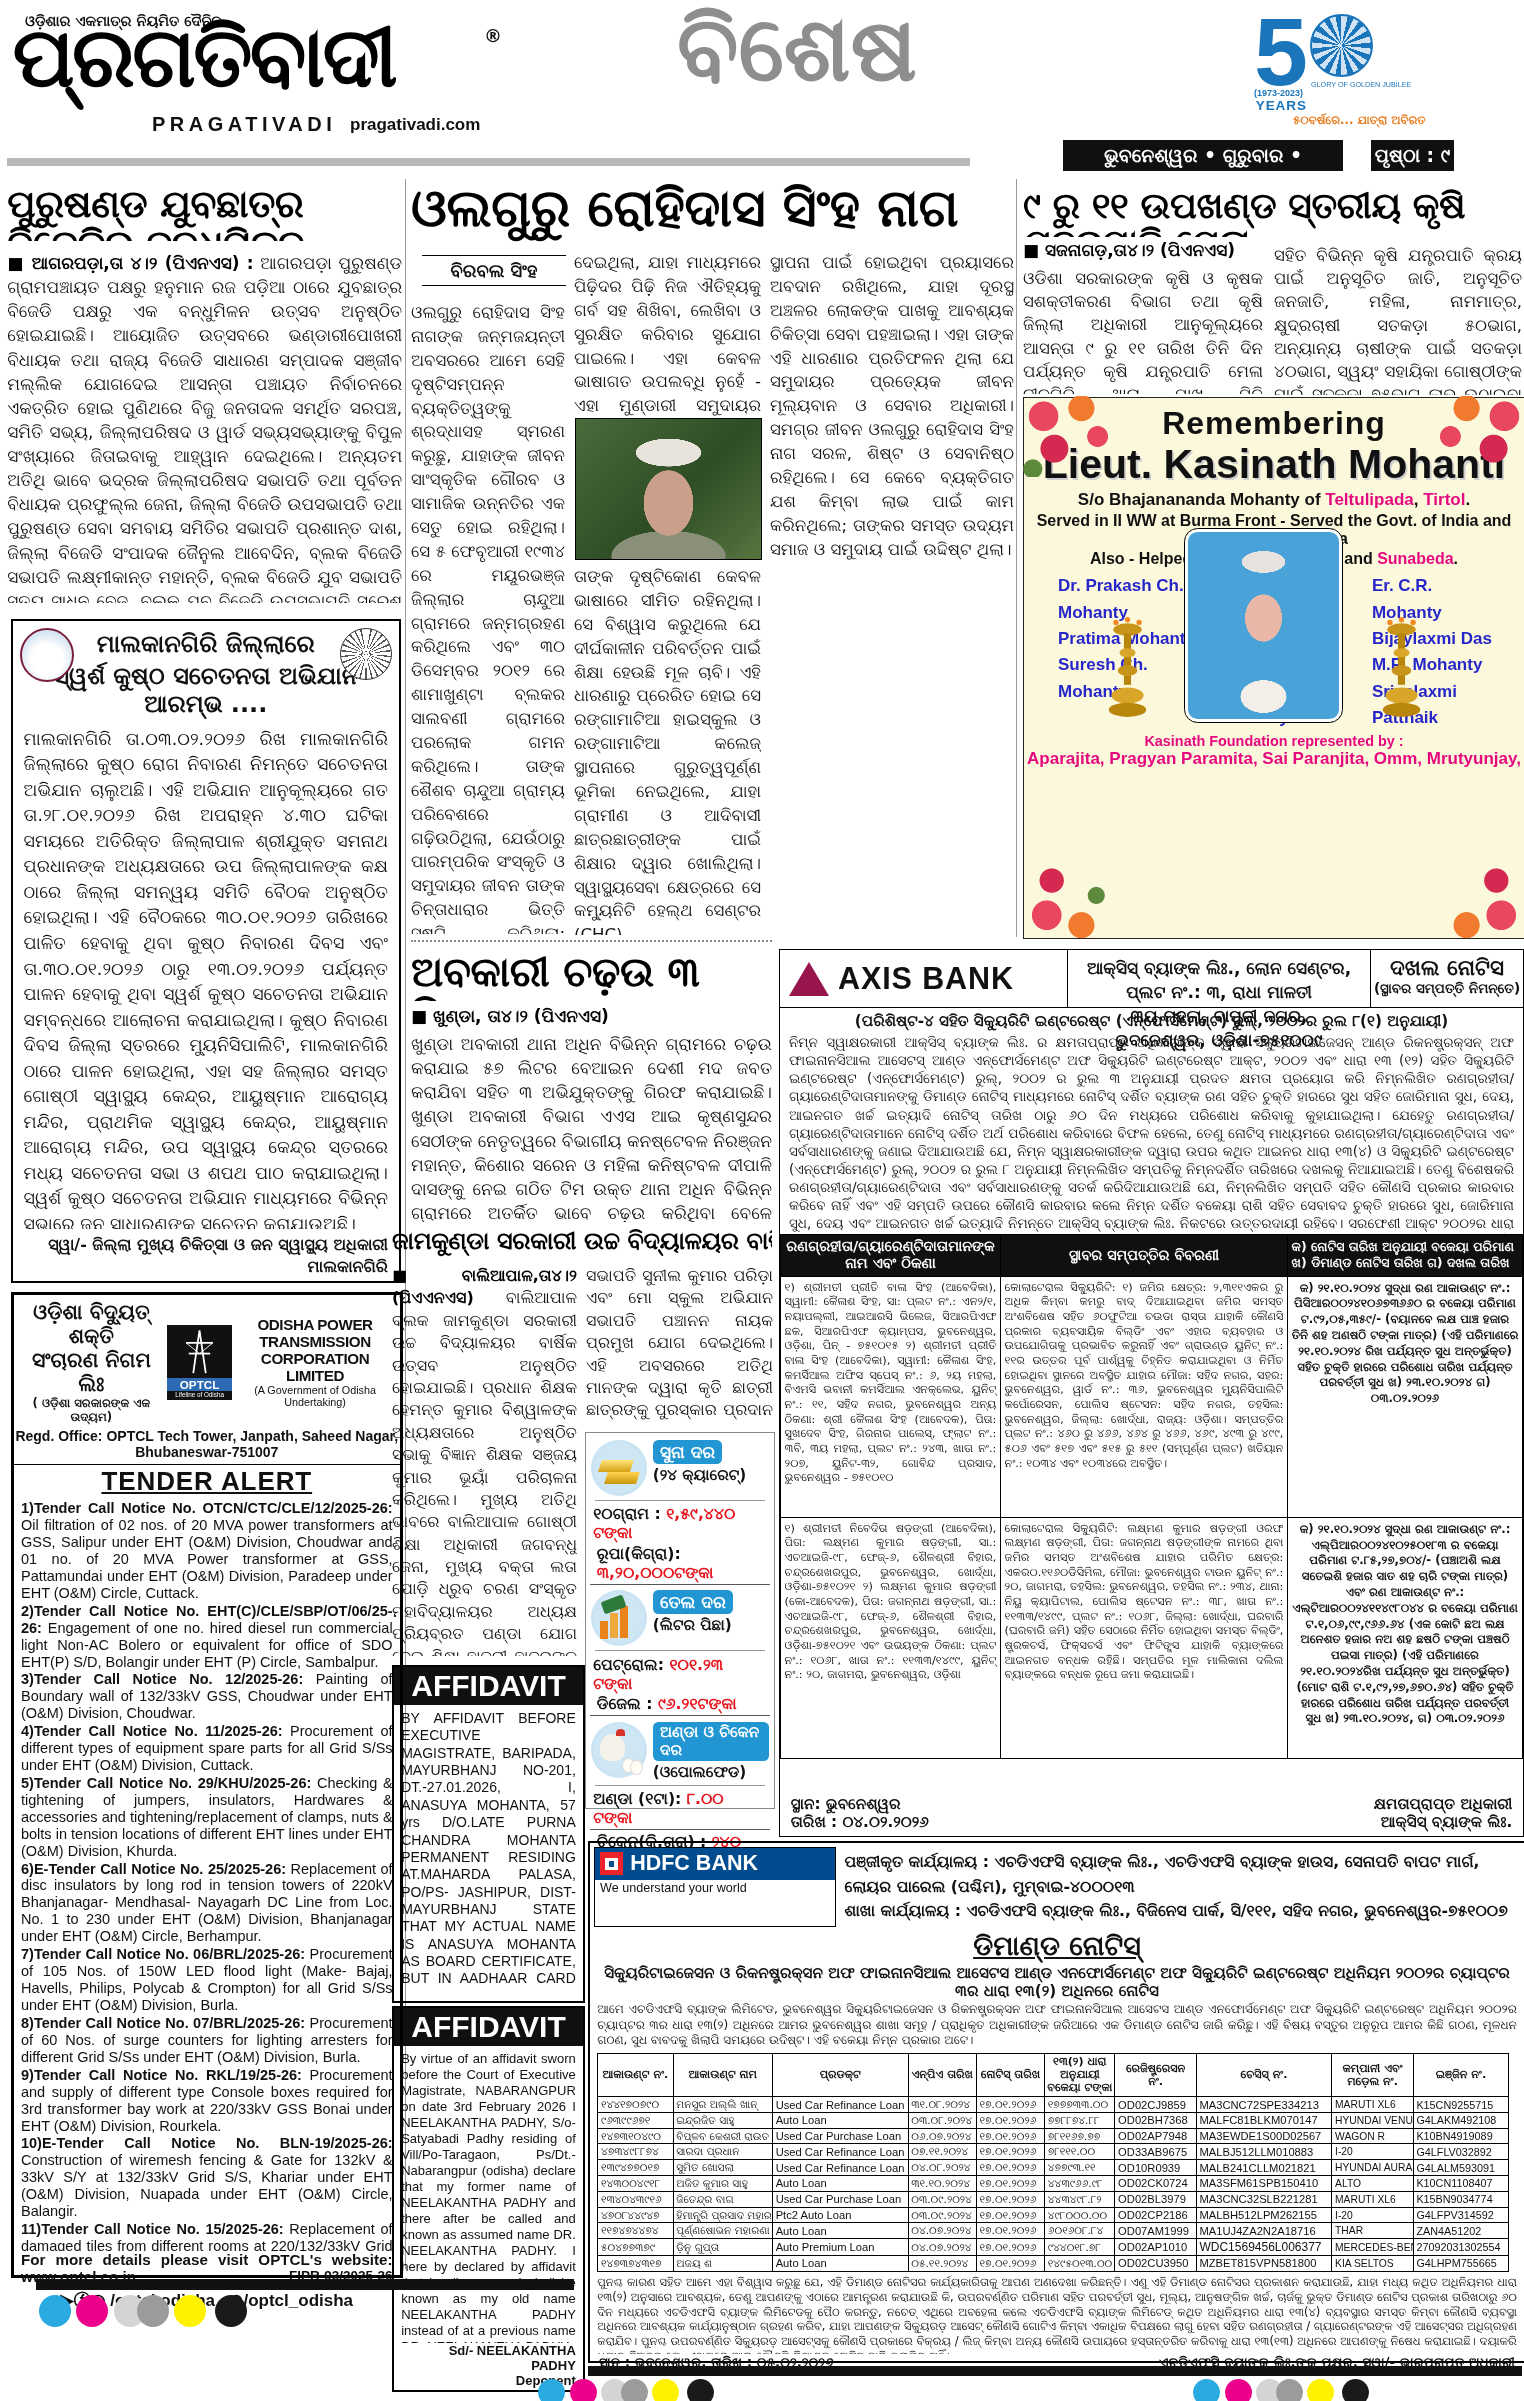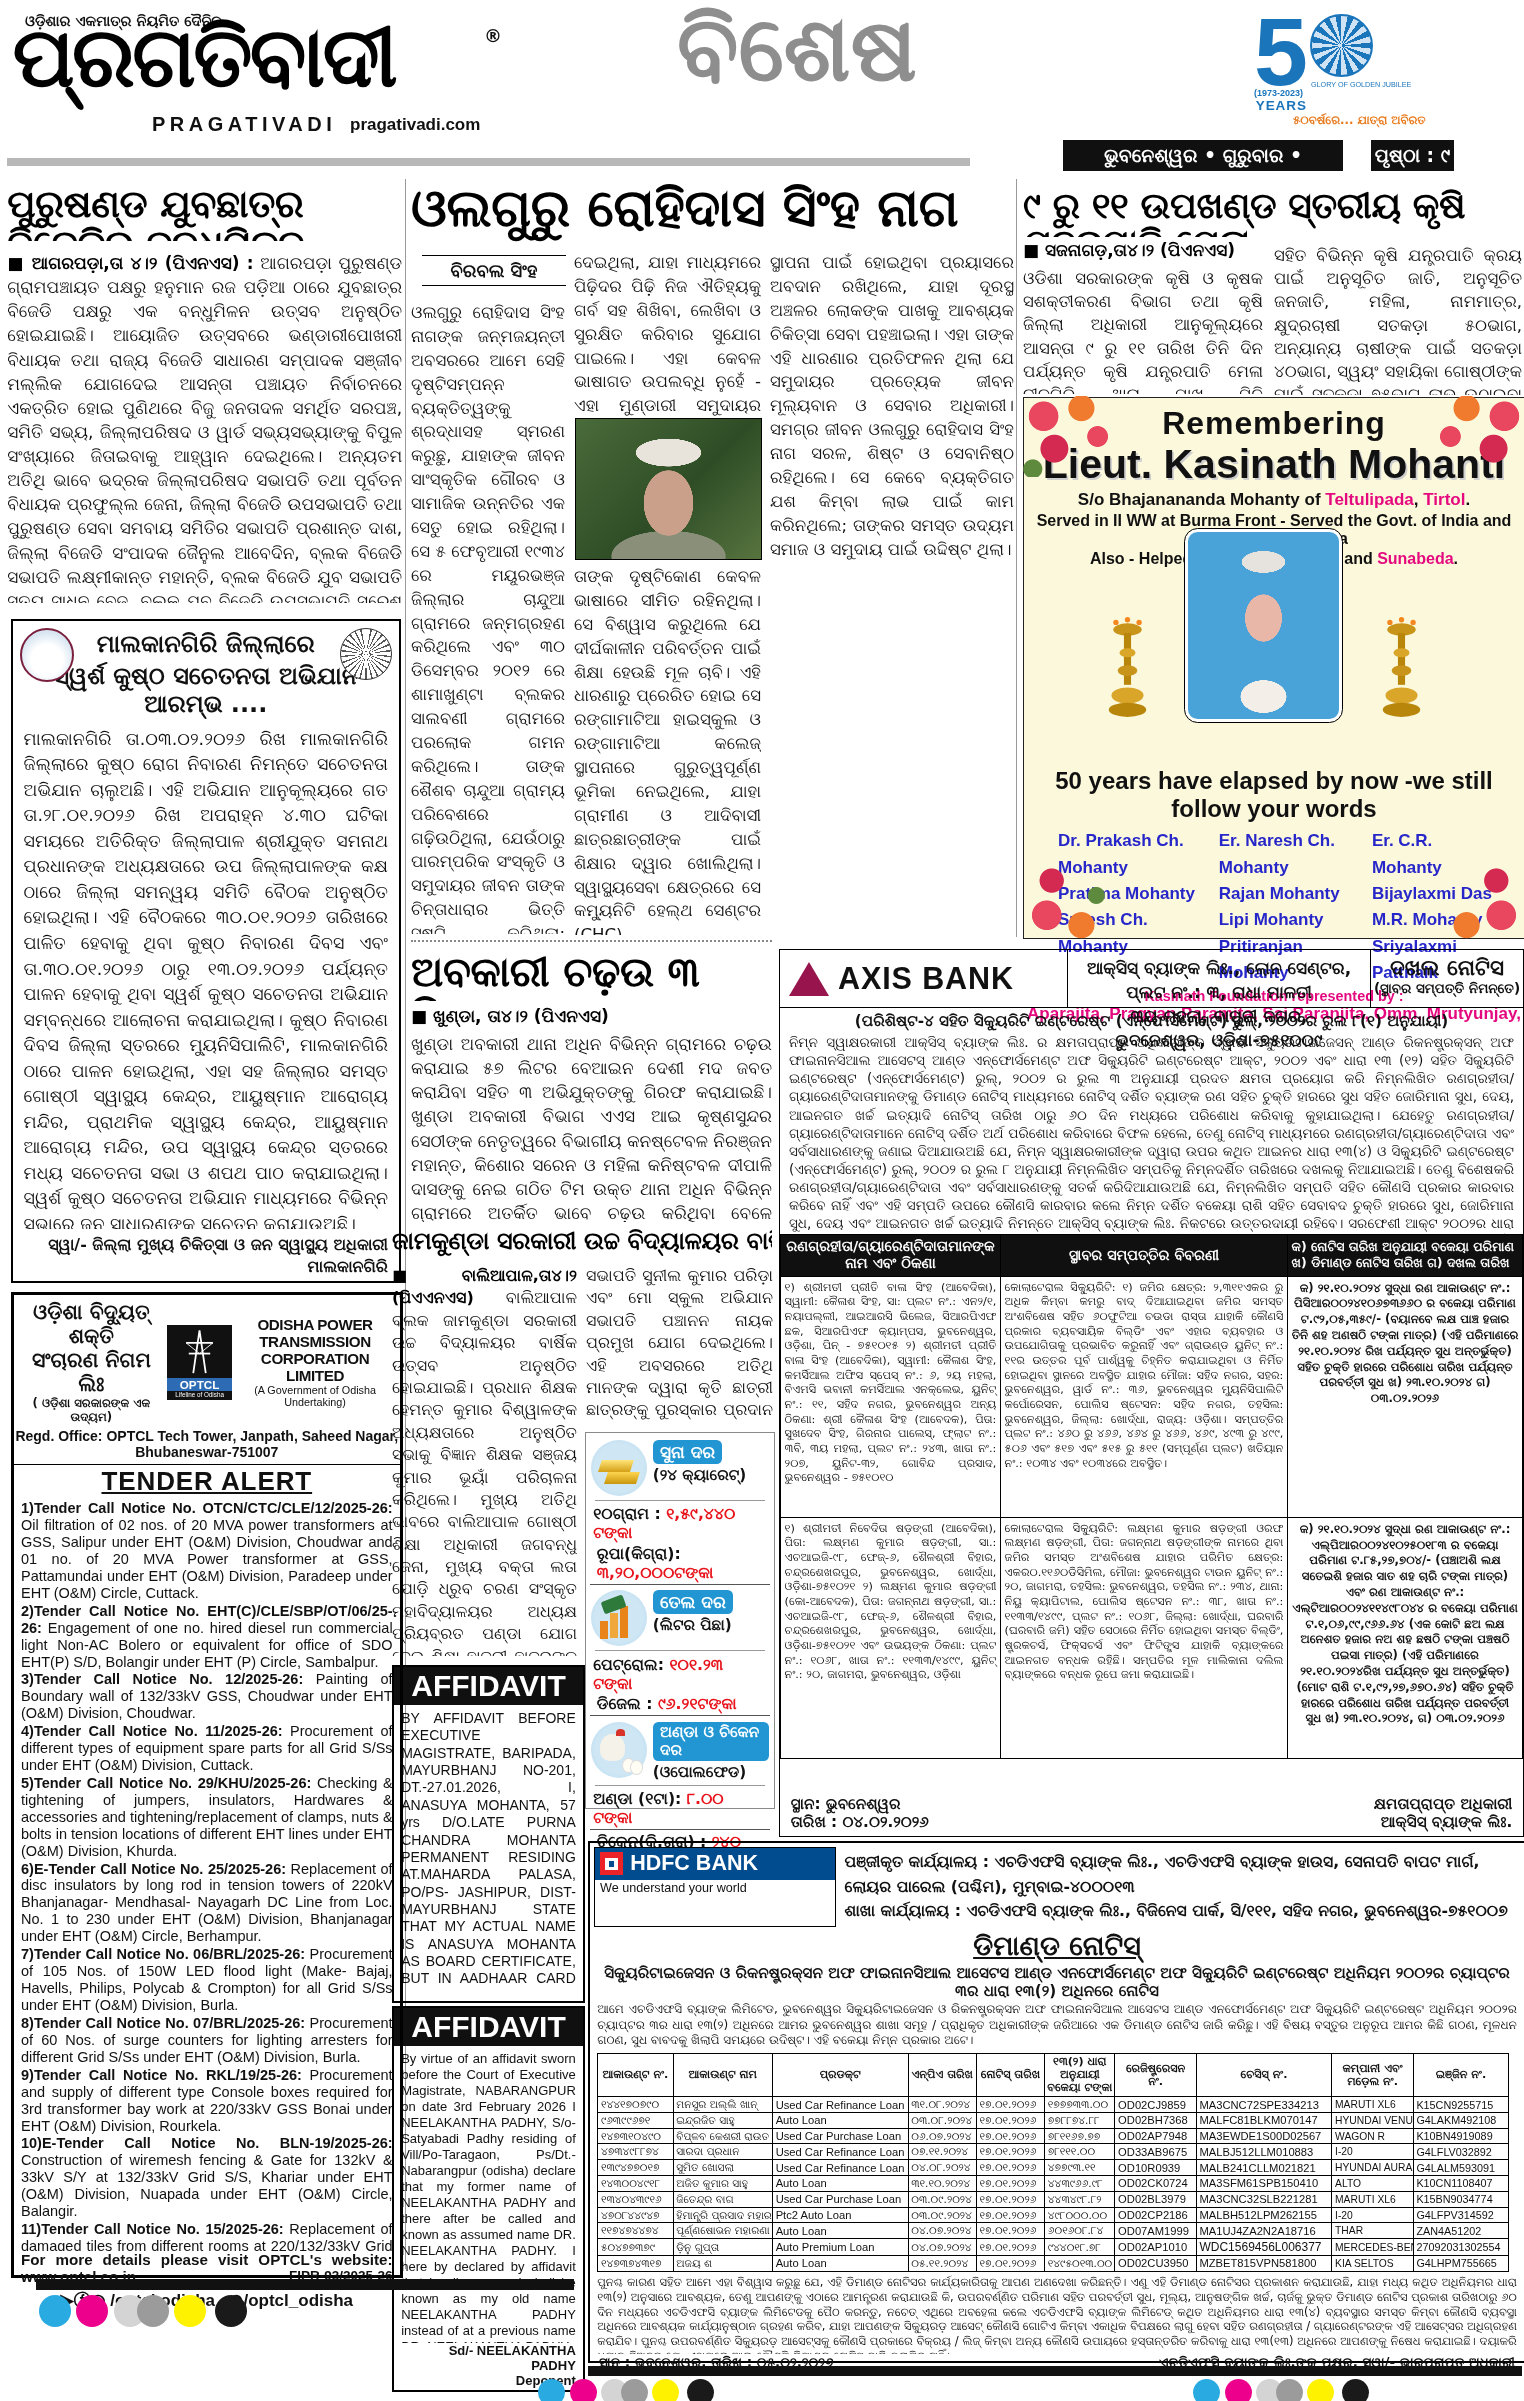--- a/index.html
+++ b/index.html
@@ -124,21 +124,20 @@
         <rect x="19" y="22" width="8" height="58" fill="#b8860b"></rect>
         <ellipse cx="23" cy="44" rx="9" ry="5" fill="#d9a62a"></ellipse>
         <ellipse cx="23" cy="64" rx="11" ry="6" fill="#c9941a"></ellipse>
         <ellipse cx="23" cy="92" rx="18" ry="9" fill="#d9a62a"></ellipse>
         <ellipse cx="23" cy="108" rx="21" ry="8" fill="#b8860b"></ellipse>
         <circle cx="10" cy="10" r="3" fill="#f5871f"></circle>
         <circle cx="23" cy="7" r="3" fill="#f5871f"></circle>
         <circle cx="36" cy="10" r="3" fill="#f5871f"></circle>
     </svg>
 
-    <div class="eng ctr" style="margin-top:199px;font-size:24px;font-weight:800;">50 years have elapsed by now -we still follow your words</div>
 
     <div style="display:flex;justify-content:space-between;padding:5.4px 27px 0 34px;">
       <div>
           <div class="eng memname" style="font-size:17px;line-height:1.55;">Dr. Prakash Ch. Mohanty</div>
           <div class="eng memname" style="font-size:17px;line-height:1.55;">Pratima Mohanty</div>
           <div class="eng memname" style="font-size:17px;line-height:1.55;">Suresh Ch. Mohanty</div>
         </div>
       <div>
           <div class="eng memname" style="font-size:17px;line-height:1.55;">Er. Naresh Ch. Mohanty</div>
           <div class="eng memname" style="font-size:17px;line-height:1.55;">Rajan Mohanty</div>

